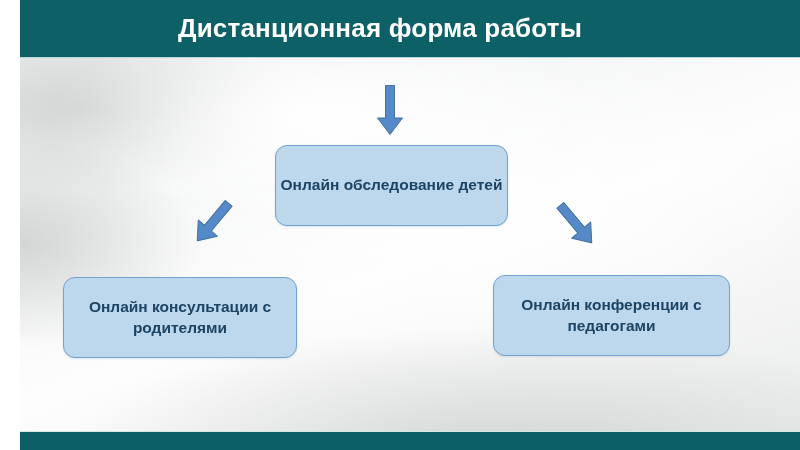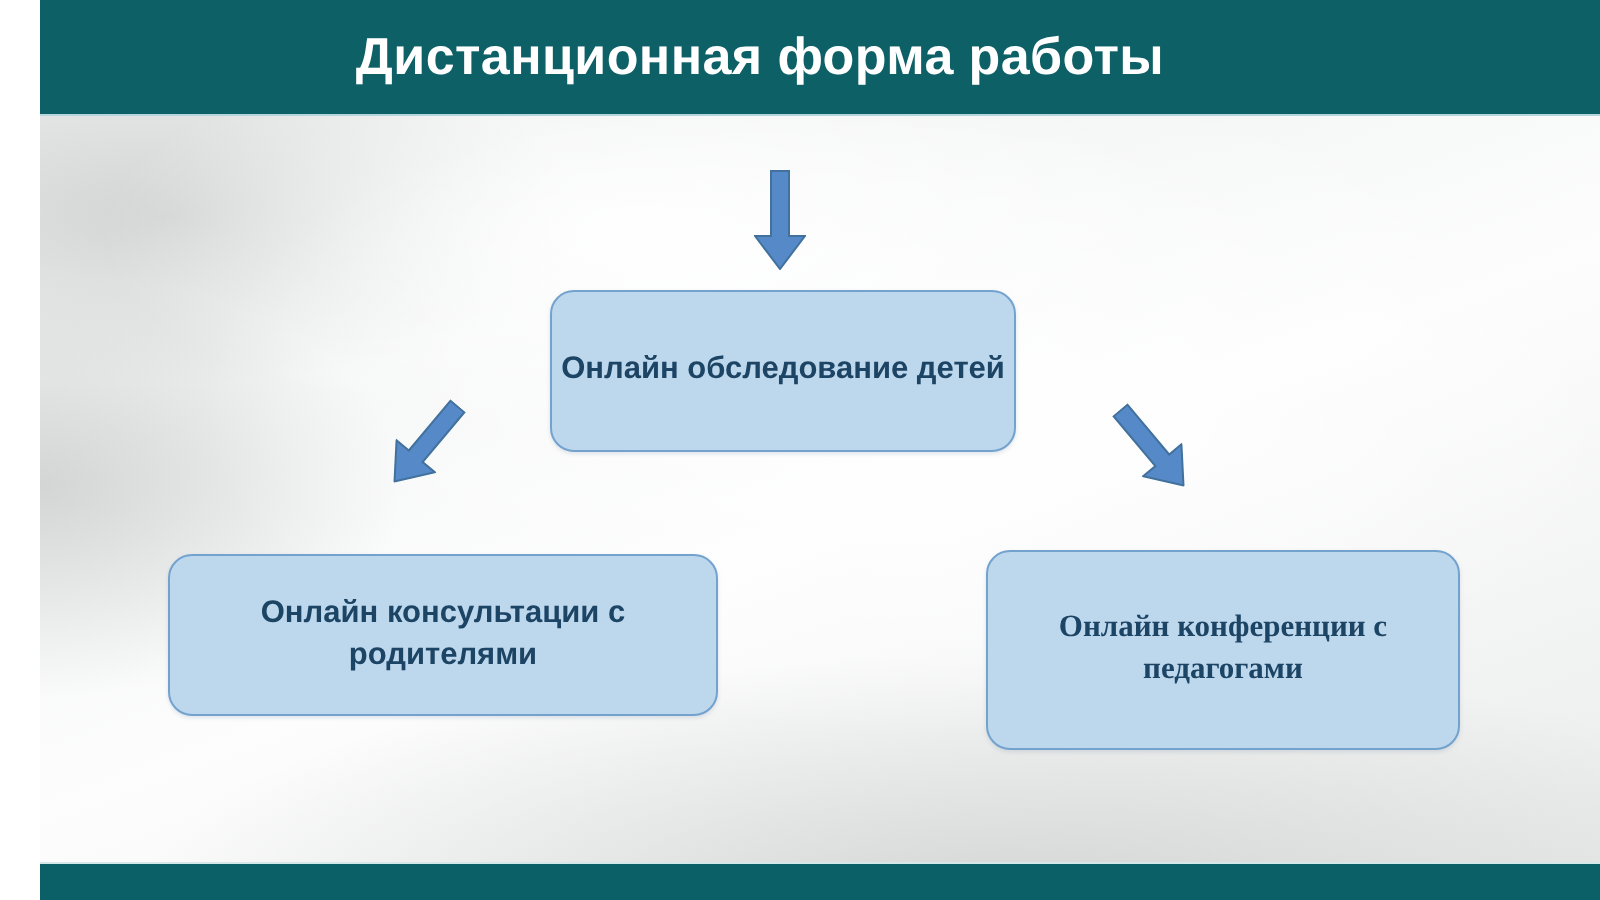--- a/index.html
+++ b/index.html
@@ -55,22 +55,22 @@
     border:1.5px solid var(--box-border);
     border-radius:12px;
     display:flex;align-items:center;justify-content:center;
     text-align:center;
     color:var(--box-text-color);
     font-weight:bold;font-size:15.5px;line-height:1.35;
     padding:6px 2px;
     box-shadow:0 1px 2px rgba(90,120,150,0.18);
   }
   .node-top{left:255px;top:145px;width:233px;height:81px;}
-  .node-left{left:64px;top:277px;width:275px;height:81px;}
-  .node-right{left:473px;top:275px;width:237px;height:100px;font-family:Liberation Serif, serif;}
+  .node-left{left:43px;top:277px;width:234px;height:81px;}
+  .node-right{left:473px;top:275px;width:237px;height:81px;}
 
   .arrow{position:absolute;width:26px;height:50px;}
   .arrow svg{display:block;width:26px;height:50px;}
   .arrow-down{left:357px;top:85px;}
   .arrow-down-left{left:180px;top:197px;transform:rotate(40deg);}
   .arrow-down-right{left:543px;top:199px;transform:rotate(-40deg);}
   .arrow polygon{fill:var(--arrow-fill);stroke:var(--arrow-border);stroke-width:1;}
 </style>
 </head>
 <body>

